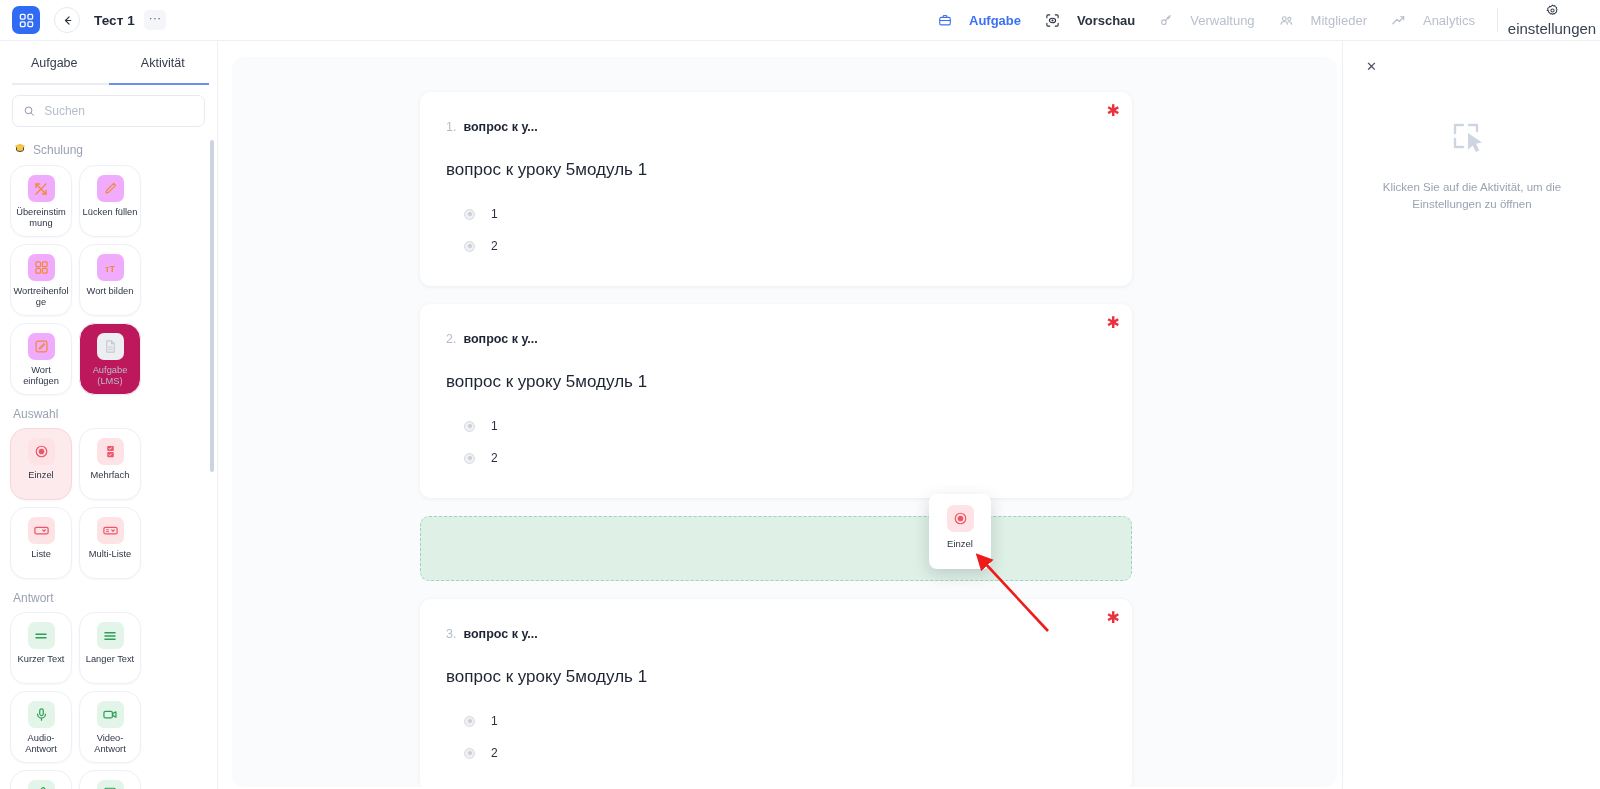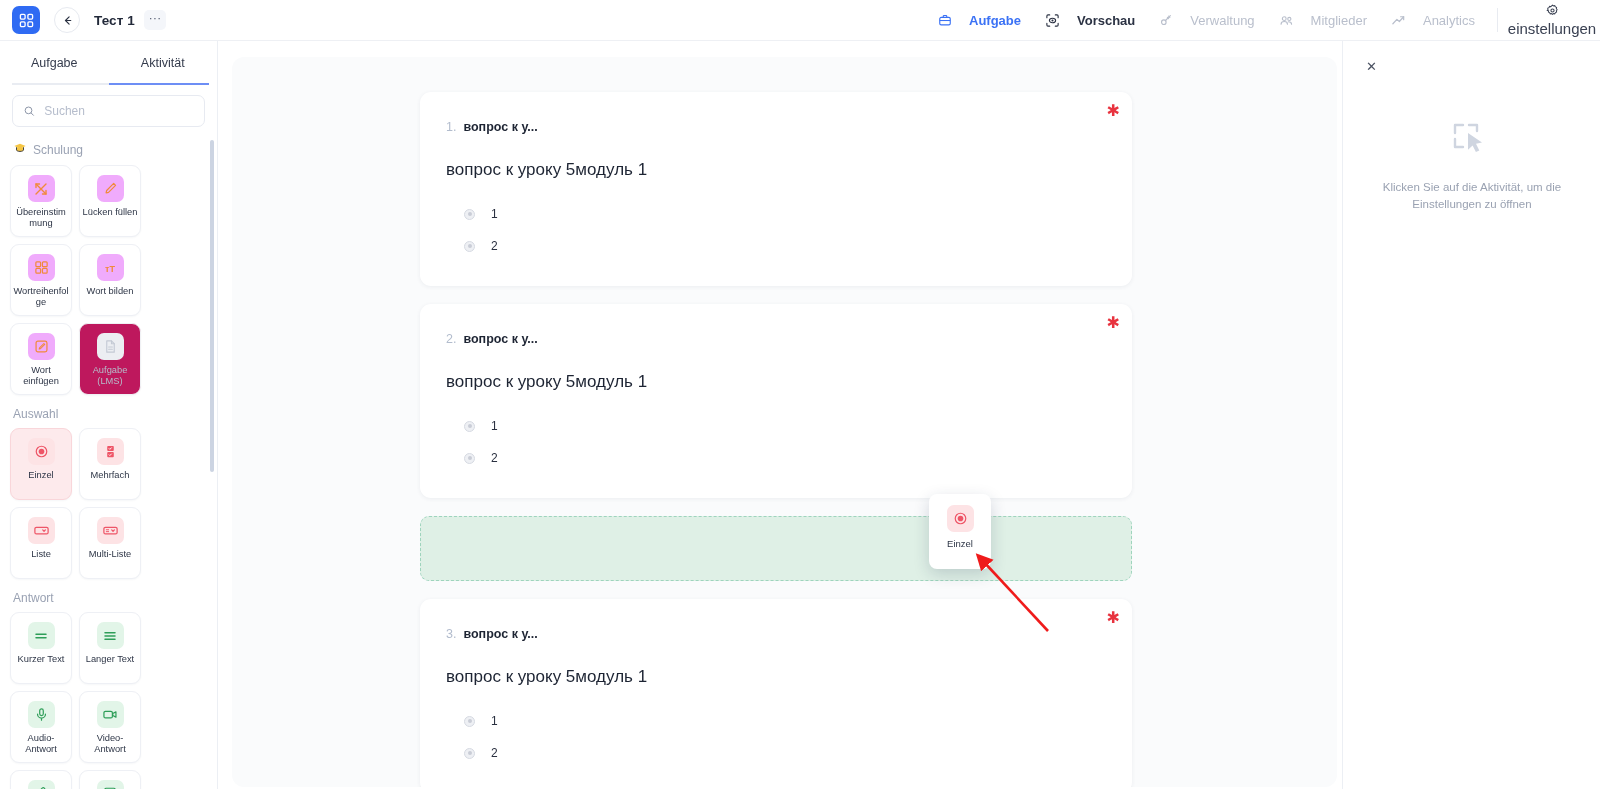--- a/index.html
+++ b/index.html
@@ -88,21 +88,21 @@
     position: absolute; top: 88px; left: 0; width: 218px; height: 660px;
     overflow: hidden; padding: 0 10px;
   }
   .grp-title {
     display: flex; align-items: center; gap: 6px;
     font-size: 12px; color: #9aa2b3; margin: 12px 0 7px 3px; font-weight: normal;
   }
   .grid { display: flex; flex-wrap: wrap; gap: 7px; }
   .tile {
     width: 62px; height: 72px; background: #fff;
-    border: 1px solid #eef0f5; border-radius: 9px;
+    border: 1px solid #eef0f5; border-radius: 16px;
     display: flex; flex-direction: column; align-items: center;
     padding-top: 9px; cursor: pointer;
     box-shadow: 0 1px 2px rgba(30,40,70,.04);
   }
   .tile .ic {
     width: 27px; height: 27px; border-radius: 7px;
     display: flex; align-items: center; justify-content: center;
     margin-bottom: 5px;
   }
   .tile .tl {

